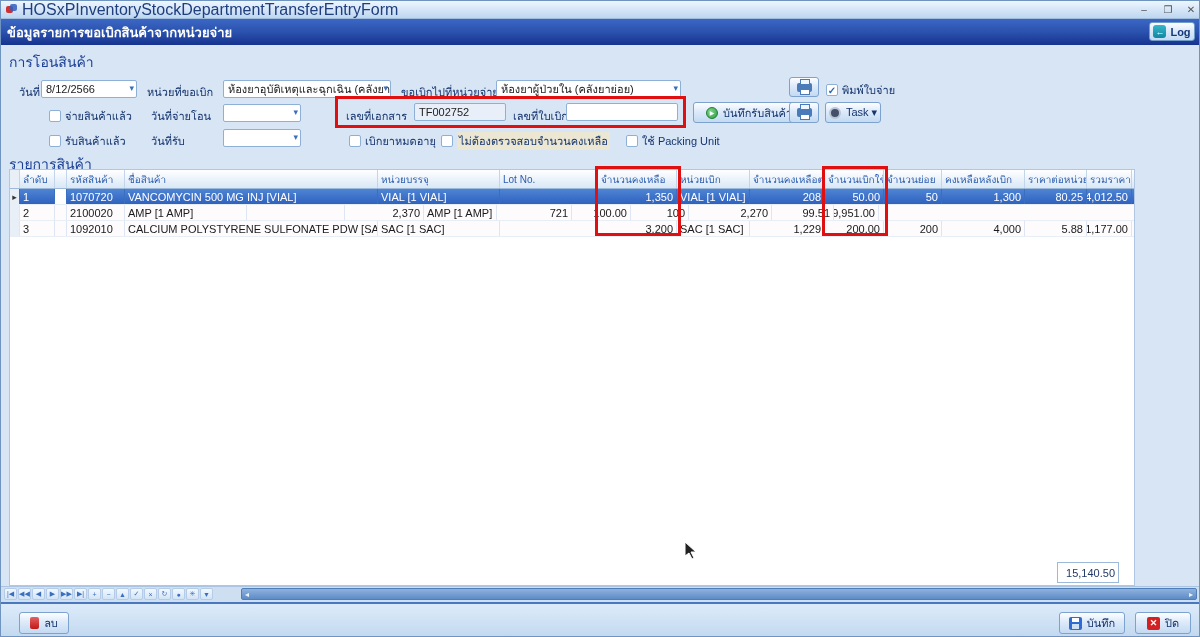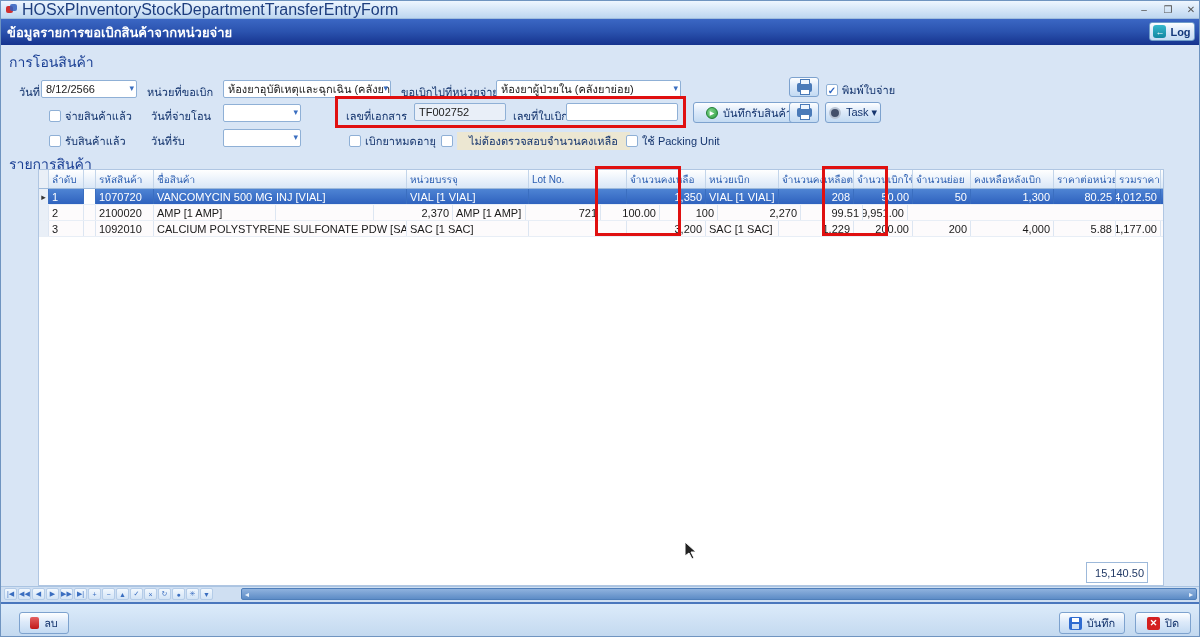--- a/index.html
+++ b/index.html
@@ -35,42 +35,42 @@
   .seclbl{position:absolute;font-size:14px;color:#1a3f94;white-space:nowrap;}
   .field{position:absolute;height:18px;background:#fff;border:1px solid #8fb0d6;border-radius:2px;
     font-size:11px;display:flex;align-items:center;padding:0 4px;box-sizing:border-box;color:#222;
     white-space:nowrap;overflow:hidden;}
   .field.gray{background:#e9eff8;}
   .combo .dd{position:absolute;right:2px;top:2px;font-size:9px;color:#3a6ec0;}
   .chk{position:absolute;display:flex;align-items:center;gap:4px;font-size:11px;color:#15356e;white-space:nowrap;}
   .box{width:12px;height:12px;background:#fff;border:1px solid #8fb0d6;border-radius:2px;
     display:inline-flex;align-items:center;justify-content:center;font-size:10px;color:#2a62c0;
     font-weight:bold;box-sizing:border-box;flex-shrink:0;}
-  .hl{background:#ece7d2;padding:0 12px;}
+  .hl{background:#ece7d2;padding:0 2px;}
   .btn{position:absolute;display:flex;align-items:center;justify-content:center;gap:5px;
     background:linear-gradient(180deg,#fdfeff,#ddeafa 45%,#c3daf2);
     border:1px solid #7da2ce;border-radius:3px;font-size:11px;color:#15356e;box-sizing:border-box;}
 
   
   .printer{position:relative;width:15px;height:9px;background:#4a7ab8;border-radius:2px;}
   .printer::before{content:"";position:absolute;top:-4px;left:3px;width:8px;height:4px;background:#eef5fd;border:1px solid #4a7ab8;}
   .printer::after{content:"";position:absolute;bottom:-3px;left:3px;width:8px;height:4px;background:#fff;border:1px solid #4a7ab8;}
   .play{width:12px;height:12px;border-radius:50%;background:radial-gradient(circle at 35% 35%,#7ed48a,#2e9e42);
     border:1px solid #1f7e33;color:#fff;font-size:6px;display:flex;align-items:center;justify-content:center;box-sizing:border-box;}
   .taskic{width:12px;height:12px;border-radius:50%;background:#44506a;border:2px solid #b9c4d4;box-sizing:border-box;}
   .disk{position:relative;width:13px;height:13px;background:#2f6bd0;border-radius:2px;flex-shrink:0;}
   .disk::before{content:"";position:absolute;top:1px;left:3px;width:7px;height:4px;background:#fff;}
   .disk::after{content:"";position:absolute;bottom:1px;left:3px;width:7px;height:5px;background:#cfe0f5;}
   .closeic{width:13px;height:13px;background:#d42020;border-radius:2px;color:#fff;font-size:9px;font-weight:bold;
     display:flex;align-items:center;justify-content:center;flex-shrink:0;}
   .delic{width:9px;height:12px;background:linear-gradient(180deg,#e46060,#c01818);border-radius:2px;flex-shrink:0;}
 
   
   .grid{position:absolute;left:8px;top:168px;width:1126px;height:417px;background:#fff;
-    border:1px solid #b0c6e2;box-sizing:border-box;margin-left:29px;}
+    border:1px solid #b0c6e2;box-sizing:border-box;}
   .ghead{display:flex;height:18px;background:linear-gradient(180deg,#ffffff,#d9e7f7);
     border-bottom:1px solid #9db9da;color:#2a5db0;font-size:10px;}
   .grow{display:flex;height:15px;font-size:11px;color:#1a1a1a;background:#fdfbfc;border-bottom:1px solid #e8eef6;}
   .cell{border-right:1px solid #dde6f2;display:flex;align-items:center;padding:0 3px;
     box-sizing:border-box;overflow:hidden;white-space:nowrap;flex-shrink:0;}
   .ghead .cell{border-right:1px solid #c3d5ea;}
   .num{justify-content:flex-end;}
   .grow.selected{background:linear-gradient(180deg,#4e84d4,#2f62be);color:#fff;}
   .grow.selected .cell{border-right-color:#3a6ec0;}
   .cell.wi{background:#e9eff7;color:#333;font-size:9px;justify-content:center;padding:0;}

